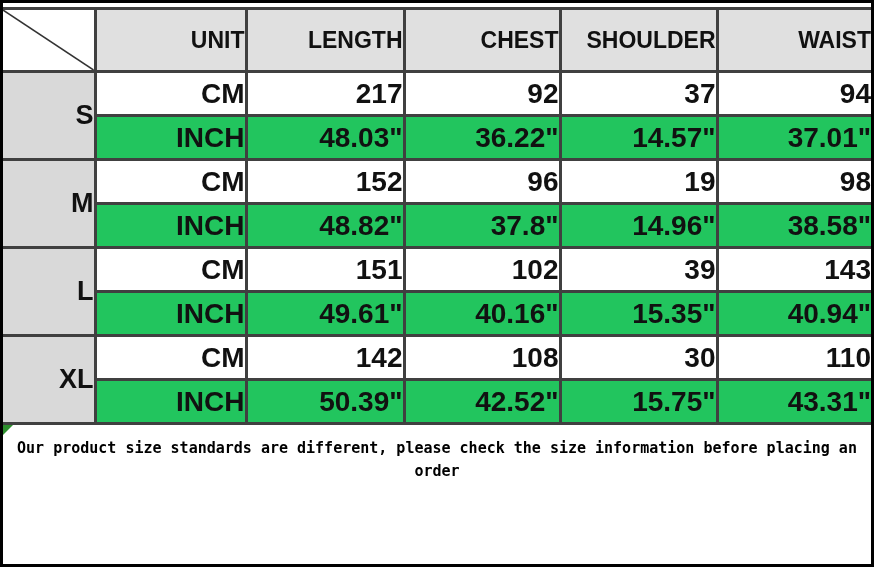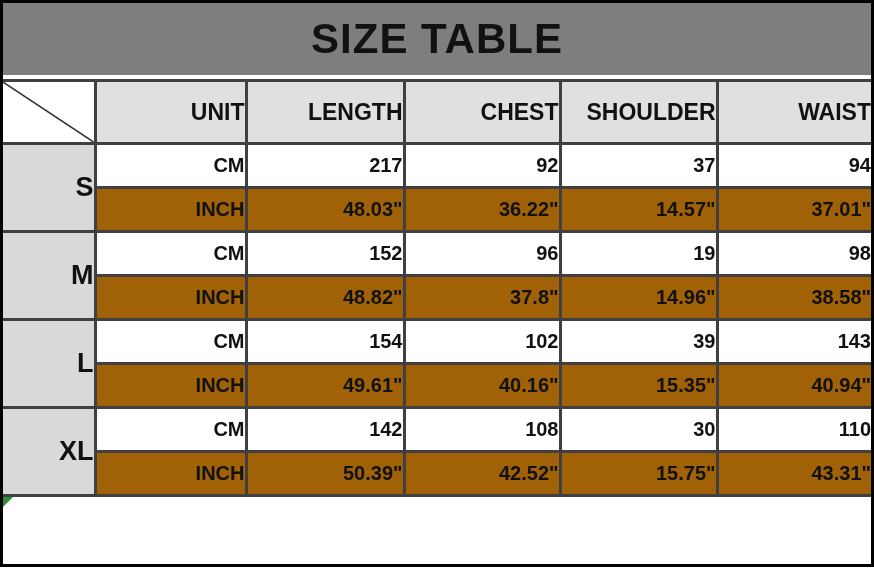--- a/index.html
+++ b/index.html
@@ -54,23 +54,23 @@
     font-size: 23px;
     font-weight: bold;
   }
   td.diag-cell { background: #ffffff; }
   td.diag-cell svg { display: block; width: 100%; height: 60px; }
   td.size-label {
     background: #d9d9d9;
     font-size: 27px;
     font-weight: bold;
   }
-  td.unit-cell, td.val-cell { font-size: 20px; font-weight: bold; }
+  td.unit-cell, td.val-cell { font-size: 28px; font-weight: bold; }
   tr.cm-row td.unit-cell, tr.cm-row td.val-cell { background: #ffffff; }
-  tr.inch-row td.unit-cell, tr.inch-row td.val-cell { background: #a16207; }
+  tr.inch-row td.unit-cell, tr.inch-row td.val-cell { background: #22c55e; }
   .footer {
     position: relative;
     height: 70px;
     background: #ffffff;
     display: flex;
     align-items: center;
     justify-content: center;
   }
   .footer-text {
     max-width: 852px;
@@ -89,23 +89,20 @@
     height: 0;
     border-top: 10px solid #2e8f2e;
     border-right: 10px solid transparent;
   }
 </style>
 </head>
 <body>
 
 <div class="frame">
 
-  <div class="title-bar">
-    <span>SIZE TABLE</span>
-  </div>
 
   <div class="gap"></div>
 
   <table class="size-table">
     <colgroup>
       <col style="width:92px">
         <col style="width:151px">
         <col style="width:158px">
       <col style="width:156px">
         <col style="width:157px">
@@ -153,21 +150,21 @@
         <td class="unit-cell">INCH</td>
         <td class="val-cell">48.82"</td>
         <td class="val-cell">37.8"</td>
         <td class="val-cell">14.96"</td>
         <td class="val-cell">38.58"</td>
       </tr>
 
       <tr class="body-row cm-row">
         <td class="size-label" rowspan="2">L</td>
         <td class="unit-cell">CM</td>
-        <td class="val-cell">154</td>
+        <td class="val-cell">151</td>
         <td class="val-cell">102</td>
         <td class="val-cell">39</td>
         <td class="val-cell">143</td>
       </tr>
       <tr class="body-row inch-row">
         <td class="unit-cell">INCH</td>
         <td class="val-cell">49.61"</td>
         <td class="val-cell">40.16"</td>
         <td class="val-cell">15.35"</td>
         <td class="val-cell">40.94"</td>
@@ -186,15 +183,16 @@
         <td class="val-cell">50.39"</td>
         <td class="val-cell">42.52"</td>
         <td class="val-cell">15.75"</td>
         <td class="val-cell">43.31"</td>
       </tr>
     </tbody>
   </table>
 
   <div class="footer">
     <span class="corner-marker"></span>
+    <div class="footer-text">Our product size standards are different, please check the size information before placing an order</div>
   </div>
 
 </div>
 
 </body></html>

